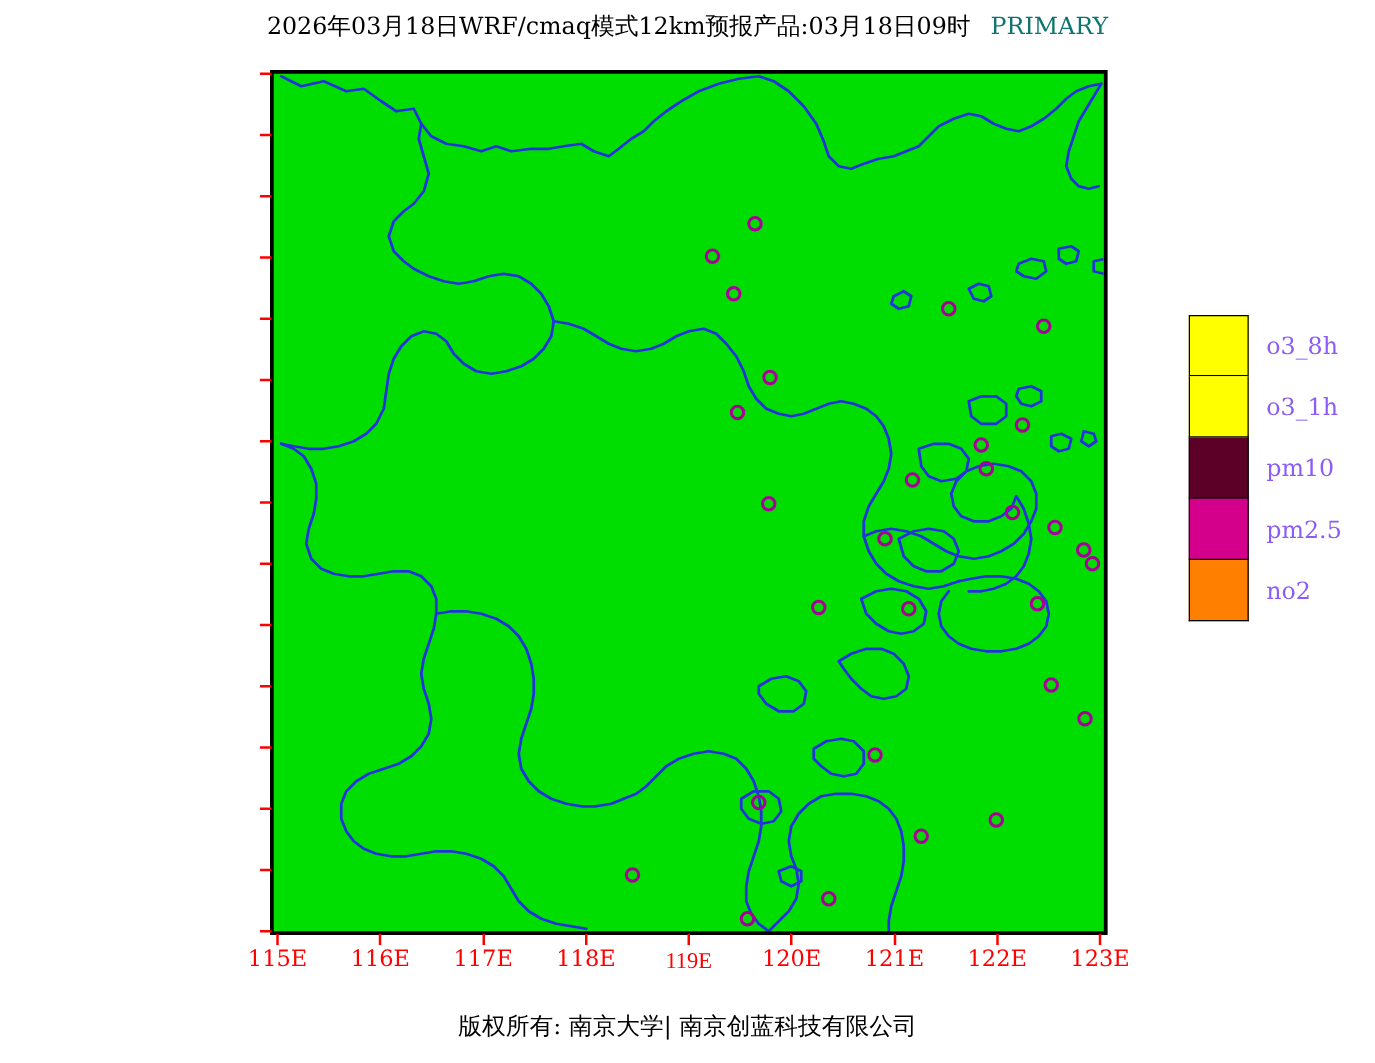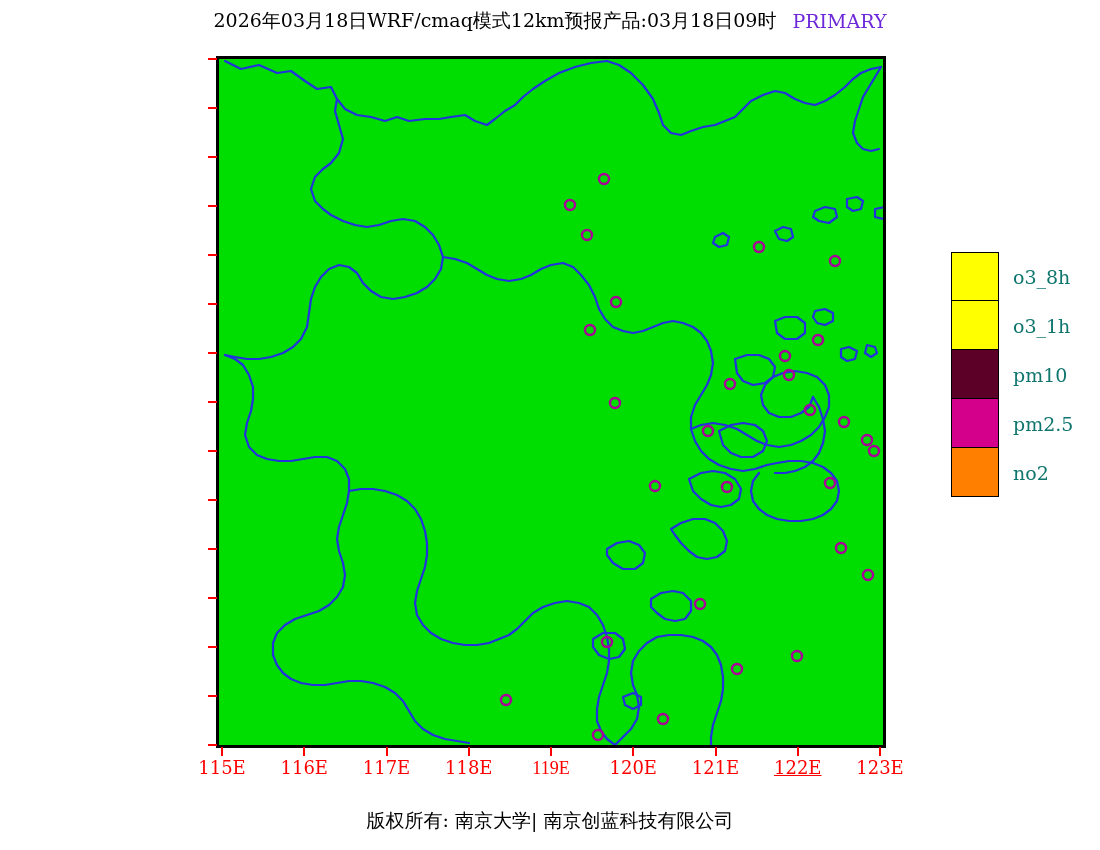--- a/index.html
+++ b/index.html
@@ -5,41 +5,41 @@
   html,body{margin:0;padding:0;background:#ffffff;}
   body{width:1100px;height:850px;position:relative;overflow:hidden;
        font-family:"DejaVu Serif",serif;}
 
   
   #title-bar{position:absolute;left:0;top:8px;width:1100px;height:28px;
              text-align:center;white-space:nowrap;}
   #title-bar span{font-family:"DejaVu Serif",serif;font-size:19px;
                   letter-spacing:0px;vertical-align:middle;margin-top:20px;}
   #title-main{color:#000000;}
-  #title-tag{color:#6d28d9;margin-left:16px;letter-spacing:1px;}
+  #title-tag{color:#0f766e;margin-left:16px;letter-spacing:1px;}
 
   
   #plot-frame{position:absolute;left:216px;top:56px;width:670px;height:692px;
               border:3px solid #000000;box-sizing:border-box;
               background:#00dd00;overflow:hidden;}
   #map-svg{position:absolute;left:0;top:0;width:664px;height:686px;display:block;}
   .ytick-mark{position:absolute;width:9px;height:2px;background:#ff0000;}
   .xtick-label{position:absolute;color:#ff0000;font-size:18px;
                font-family:"DejaVu Serif",serif;text-align:center;
                white-space:nowrap;line-height:1;}
   .xtick-mark{position:absolute;width:2px;height:9px;background:#ff0000;}
   #yaxis-labels{position:absolute;left:0;top:0;width:208px;height:850px;}
   #xaxis-labels{position:absolute;left:0;top:0;width:1100px;height:850px;}
 
   
   #legend{position:absolute;left:951px;top:252px;}
   .legend-row{display:flex;align-items:center;height:49px;}
   .legend-swatch{width:48px;height:49px;border:1px solid #000000;
                  box-sizing:border-box;flex:0 0 auto;}
-  .legend-label{margin-left:14px;font-size:19px;color:#0f766e;
+  .legend-label{margin-left:14px;font-size:19px;color:#8b5cf6;
                 font-family:"DejaVu Serif",serif;white-space:nowrap;}
 
   
   #footer{position:absolute;left:0;top:808px;width:1100px;text-align:center;
           font-size:19px;color:#000000;font-family:"DejaVu Serif",serif;
           white-space:nowrap;}
 </style>
 </head>
 <body>
 
@@ -215,21 +215,21 @@
     <div class="xtick-label" style="left: 346.5px; width: 80px; top: 759px;">117E</div>
     <div class="xtick-mark" style="left: 385.5px; top: 747px;"></div>
     <div class="xtick-label" style="left: 428.75px; width: 80px; top: 759px;">118E</div>
     <div class="xtick-mark" style="left: 467.75px; top: 747px;"></div>
     <div class="xtick-label" style="left: 511px; width: 80px; top: 759px; font-family: Liberation Serif, serif;">119E</div>
     <div class="xtick-mark" style="left: 550px; top: 747px;"></div>
     <div class="xtick-label" style="left: 593.25px; width: 80px; top: 759px;">120E</div>
     <div class="xtick-mark" style="left: 632.25px; top: 747px;"></div>
     <div class="xtick-label" style="left: 675.5px; width: 80px; top: 759px;">121E</div>
     <div class="xtick-mark" style="left: 714.5px; top: 747px;"></div>
-    <div class="xtick-label" style="left: 757.75px; width: 80px; top: 759px; text-decoration: underline;">122E</div>
+    <div class="xtick-label" style="left: 757.75px; width: 80px; top: 759px;">122E</div>
     <div class="xtick-mark" style="left: 796.75px; top: 747px;"></div>
     <div class="xtick-label" style="left: 840px; width: 80px; top: 759px;">123E</div>
     <div class="xtick-mark" style="left: 879px; top: 747px;"></div>
   </div>
 
 <div id="legend">
     <div class="legend-row">
       <div class="legend-swatch" style="background: rgb(255, 255, 0);"></div>
       <div class="legend-label">o3_8h</div>
     </div>

